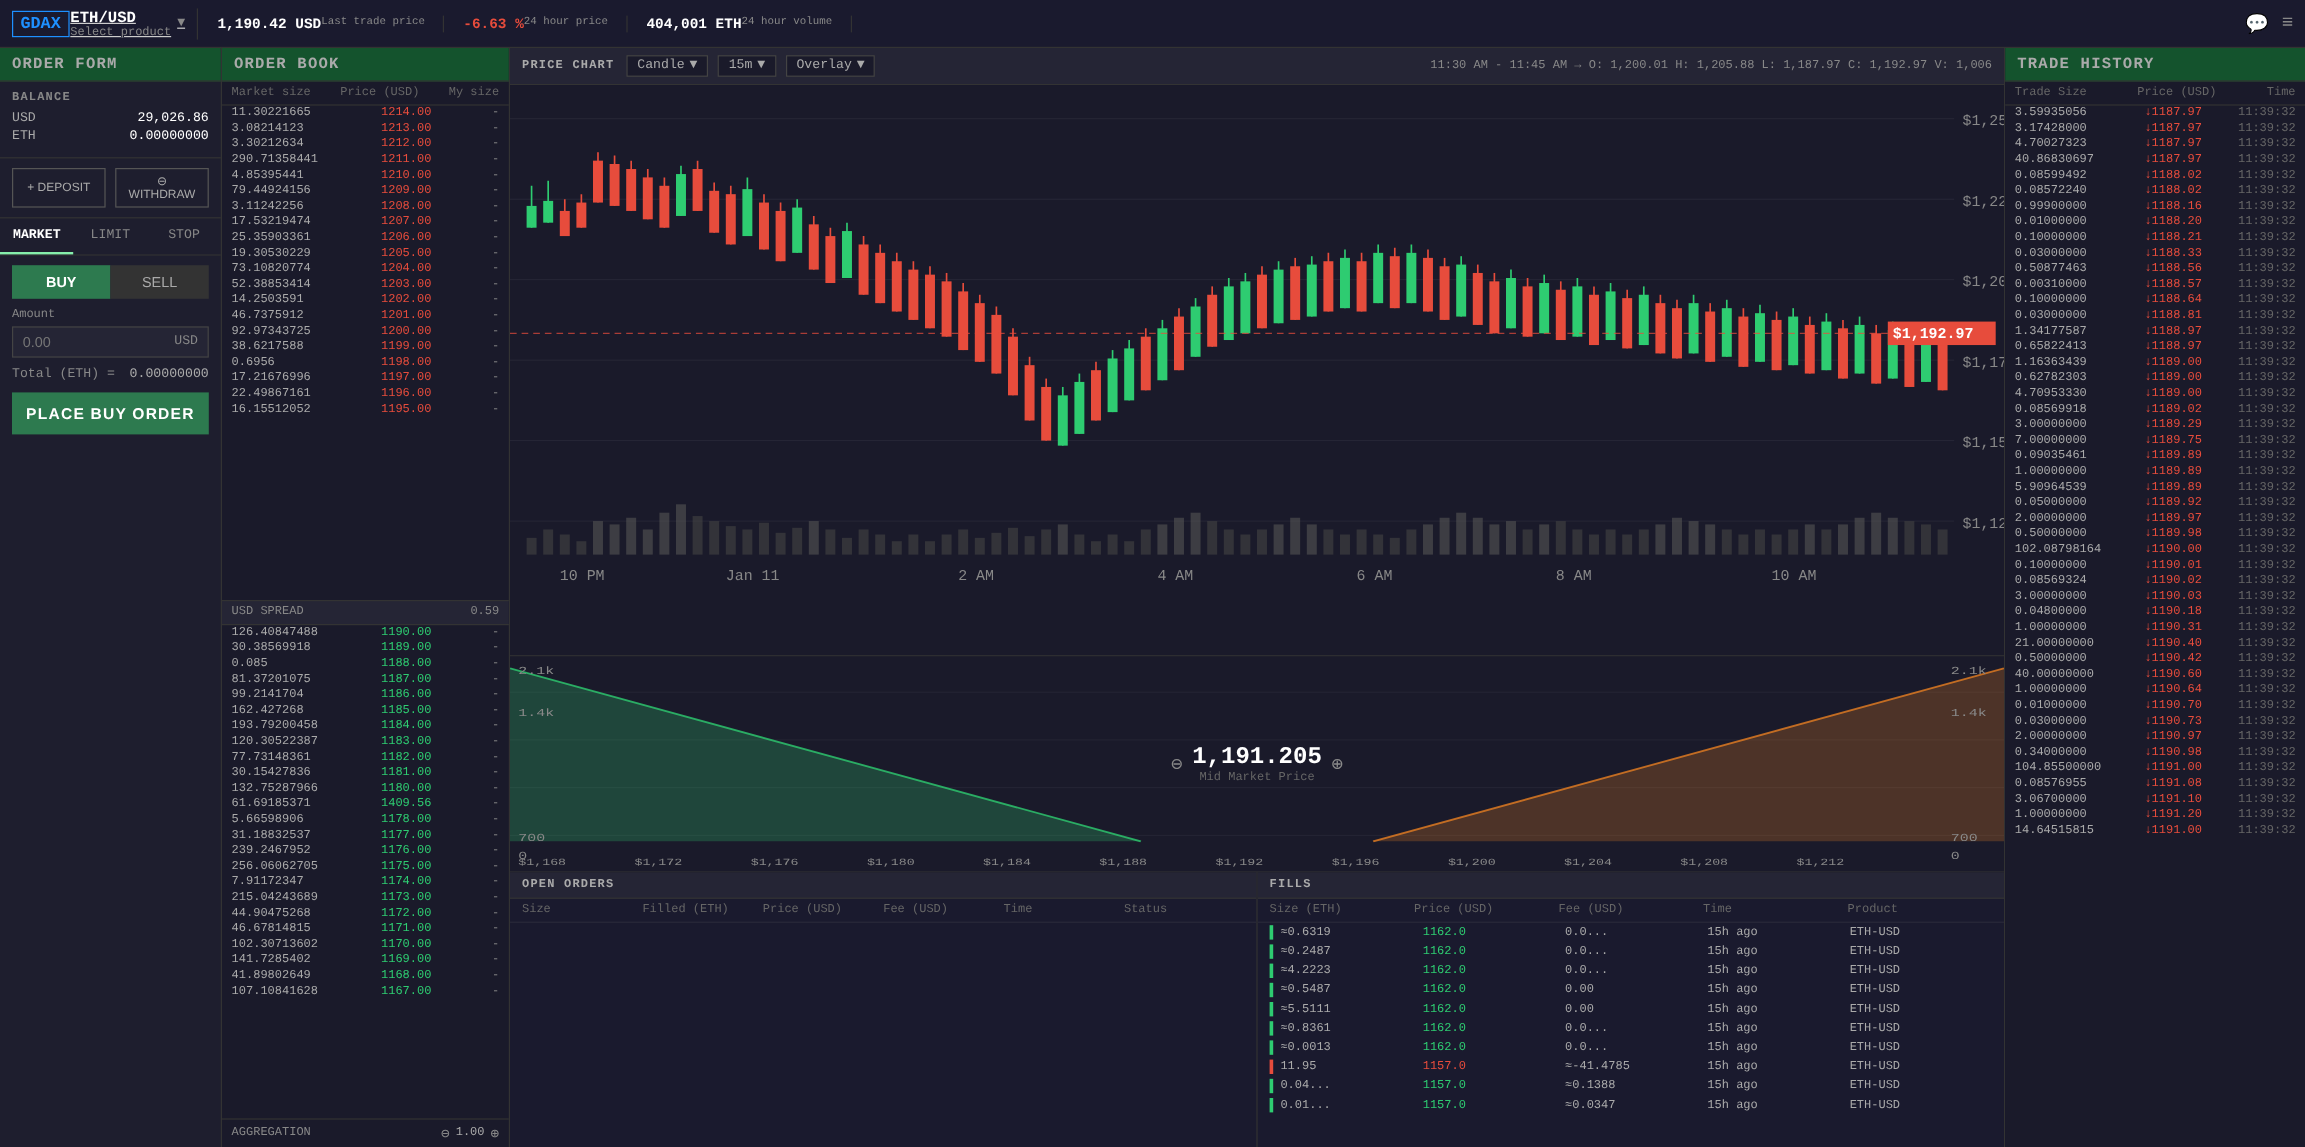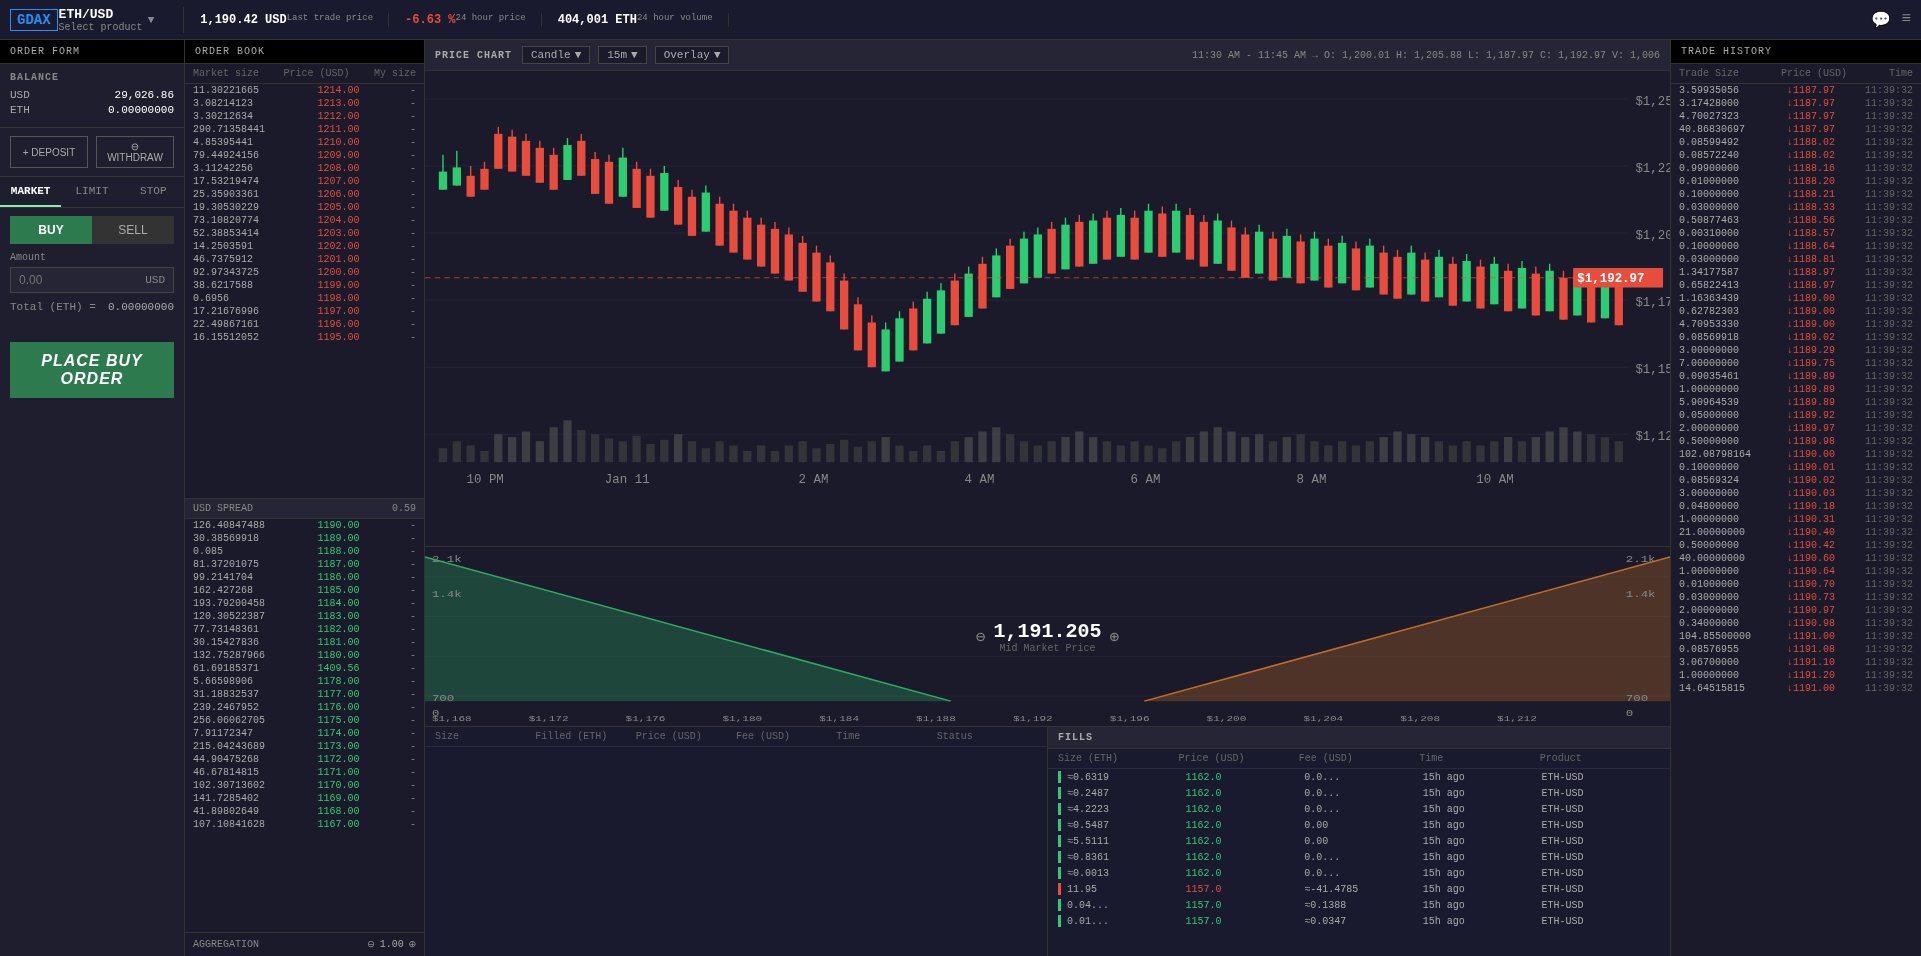--- a/index.html
+++ b/index.html
@@ -1,57 +1,57 @@
 <!DOCTYPE html>
 <html><head>
   <meta charset="utf-8">
   <style>
     * { margin: 0; padding: 0; box-sizing: border-box; }
     body { background: #1a1a2e; color: #ccc; font-family: 'Courier New', monospace; font-size: 11px; overflow: hidden; width: 1921px; height: 956px; }
     
     
     .header { background: #1a1a2e; border-bottom: 1px solid #333; height: 40px; display: flex; align-items: center; padding: 0 10px; gap: 1px; }
     .logo { color: #1e90ff; font-weight: bold; font-size: 14px; border: 1px solid #1e90ff; padding: 2px 6px; }
-    .pair-section { display: flex; align-items: center; gap: 5px; border-right: 1px solid #333; padding-right: 29px; }
+    .pair-section { display: flex; align-items: center; gap: 5px; border-right: 1px solid #333; padding-right: 10px; text-decoration: underline; }
     .pair-name { color: #fff; font-size: 13px; font-weight: bold; }
     .pair-sub { color: #888; font-size: 10px; }
     .header-stat { display: flex; flex-direction: row; border-right: 1px solid #333; padding: 0 15px; }
     .header-stat .val { color: #fff; font-size: 12px; font-weight: bold; }
     .header-stat .lbl { color: #888; font-size: 9px; }
     .header-stat .neg { color: #e74c3c; }
     .header-icons { margin-left: auto; display: flex; gap: 10px; }
     .header-icon { color: #888; font-size: 16px; cursor: pointer; }
     
     
     .main { display: flex; height: calc(956px - 40px); }
     
     
     .order-form { width: 185px; background: #1e1e2e; border-right: 1px solid #333; display: flex; flex-direction: column; flex-shrink: 0; }
-    .panel-title { background: #000000; color: #aaa; font-size: 10px; font-weight: normal; padding: 6px 10px; border-bottom: 1px solid #333; letter-spacing: 1px; }
+    .panel-title { background: #14532d; color: #aaa; font-size: 13px; font-weight: bold; padding: 6px 10px; border-bottom: 1px solid #333; letter-spacing: 1px; }
     .balance-section { padding: 8px 10px; border-bottom: 1px solid #333; }
     .balance-title { color: #888; font-size: 10px; font-weight: bold; margin-bottom: 6px; letter-spacing: 1px; }
     .balance-row { display: flex; justify-content: space-between; margin-bottom: 3px; }
     .balance-currency { color: #aaa; font-size: 11px; }
     .balance-amount { color: #fff; font-size: 11px; }
     .deposit-withdraw { display: flex; gap: 8px; padding: 8px 10px; border-bottom: 1px solid #333; }
     .btn-small { background: transparent; border: 1px solid #555; color: #aaa; padding: 4px 8px; font-size: 10px; cursor: pointer; display: flex; align-items: center; gap: 4px; flex: 1; justify-content: center; }
     .order-type-tabs { display: flex; border-bottom: 1px solid #333; }
     .order-tab { flex: 1; text-align: center; padding: 8px 0; color: #888; font-size: 11px; cursor: pointer; border-bottom: 2px solid transparent; }
     .order-tab.active { color: #fff; border-bottom: 2px solid #86efac; font-weight: bold; }
     .buy-sell-tabs { display: flex; margin: 8px 10px; }
     .btn-buy { flex: 1; background: #2d7a4f; color: #fff; border: none; padding: 7px 0; font-size: 12px; font-weight: bold; cursor: pointer; }
     .btn-sell { flex: 1; background: #333; color: #aaa; border: none; padding: 7px 0; font-size: 12px; cursor: pointer; }
     .form-field { padding: 0 10px 8px; }
     .form-label { color: #888; font-size: 10px; margin-bottom: 4px; display: block; }
     .form-input { width: 100%; background: #252535; border: 1px solid #444; color: #fff; padding: 5px 8px; font-size: 12px; display: flex; justify-content: space-between; align-items: center; }
     .form-input input { background: transparent; border: none; color: #fff; font-size: 12px; width: 100%; outline: none; }
     .input-currency { color: #888; font-size: 11px; }
     .total-row { padding: 0 10px 8px; display: flex; justify-content: space-between; color: #888; font-size: 11px; }
     .total-val { color: #aaa; }
-    .btn-place-order { margin: 21px 10px; background: #2d7a4f; color: #fff; border: none; padding: 10px 0; font-size: 16px; font-weight: bold; cursor: pointer; width: calc(100% - 20px); letter-spacing: 1px; font-style: italic; }
+    .btn-place-order { margin: 1px 10px; background: #2d7a4f; color: #fff; border: none; padding: 10px 0; font-size: 13px; font-weight: bold; cursor: pointer; width: calc(100% - 20px); letter-spacing: 1px; }
     
     
     .order-book { width: 240px; background: #1a1a2a; border-right: 1px solid #333; display: flex; flex-direction: column; flex-shrink: 0; }
     .ob-header { display: flex; justify-content: space-between; padding: 4px 8px; color: #666; font-size: 10px; border-bottom: 1px solid #333; }
     .ob-row { display: flex; justify-content: space-between; padding: 1px 8px; position: relative; }
     .ob-size { color: #aaa; font-size: 10px; min-width: 80px; }
     .ob-price-red { color: #e74c3c; font-size: 10px; min-width: 60px; text-align: right; }
     .ob-price-green { color: #2ecc71; font-size: 10px; min-width: 60px; text-align: right; }
     .ob-mysize { color: #888; font-size: 10px; min-width: 30px; text-align: right; }
     .spread-row { background: #252535; display: flex; justify-content: space-between; padding: 4px 8px; color: #888; font-size: 10px; border-top: 1px solid #333; border-bottom: 1px solid #333; }
@@ -860,20 +860,21 @@
             <div style="color:#666;font-size:10px;">Mid Market Price</div>
           </div>
           <span style="color:#888;cursor:pointer;font-size:16px;">⊕</span>
         </div>
       </div>
     </div>
 
     <div class="bottom-panels">
 
       <div class="open-orders-panel">
+        <div class="sub-panel-title">OPEN ORDERS</div>
         <div class="sub-panel-cols">
           <span class="sub-col">Size</span>
           <span class="sub-col">Filled (ETH)</span>
           <span class="sub-col">Price (USD)</span>
           <span class="sub-col">Fee (USD)</span>
           <span class="sub-col">Time</span>
           <span class="sub-col">Status</span>
         </div>
       </div>
 

